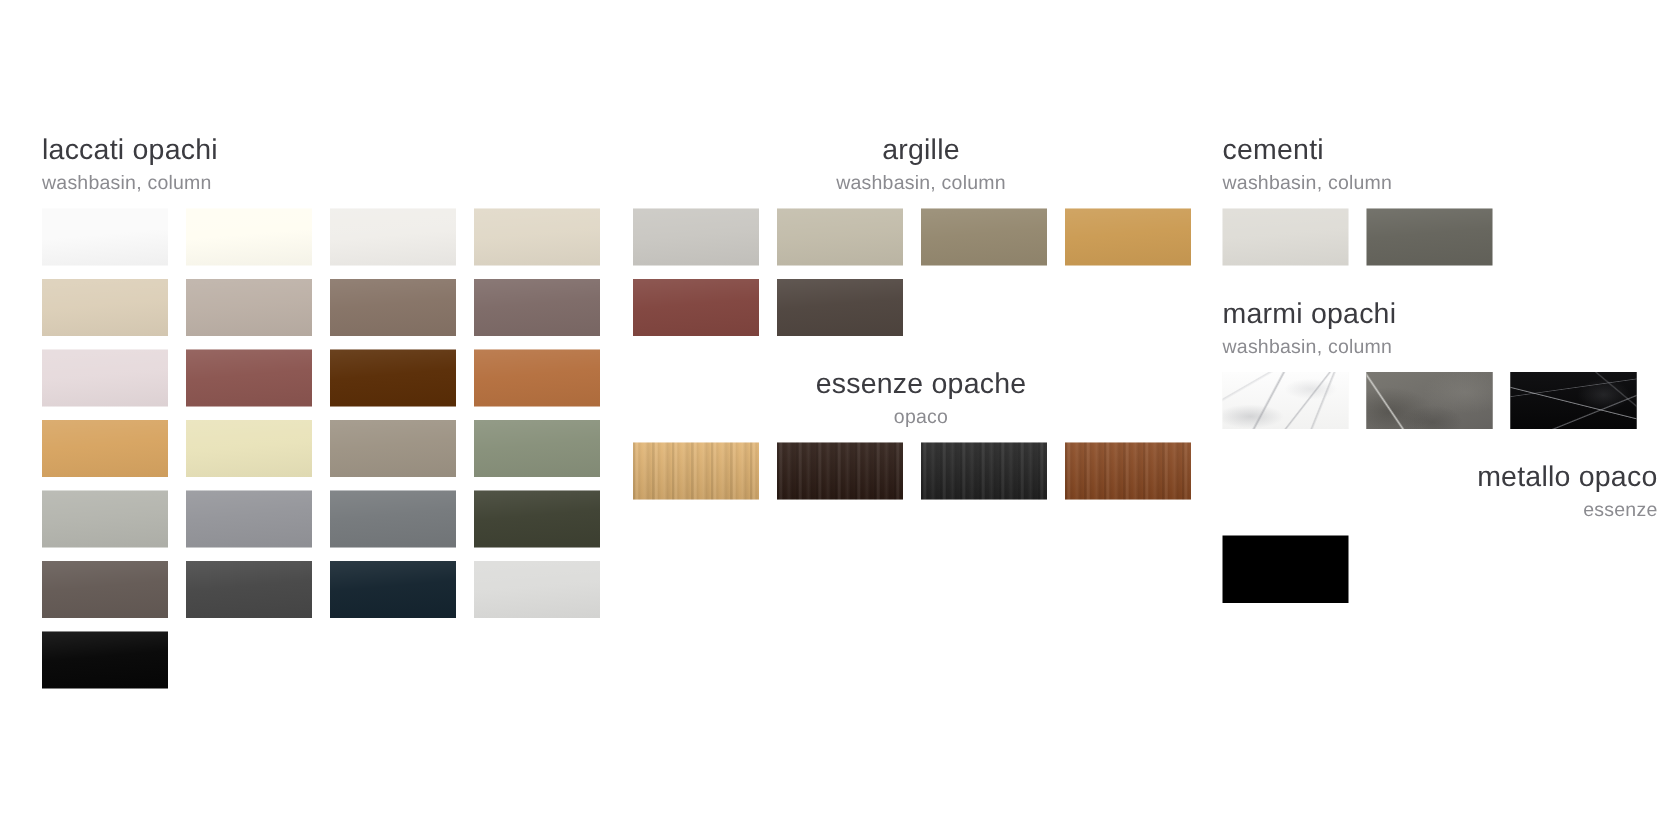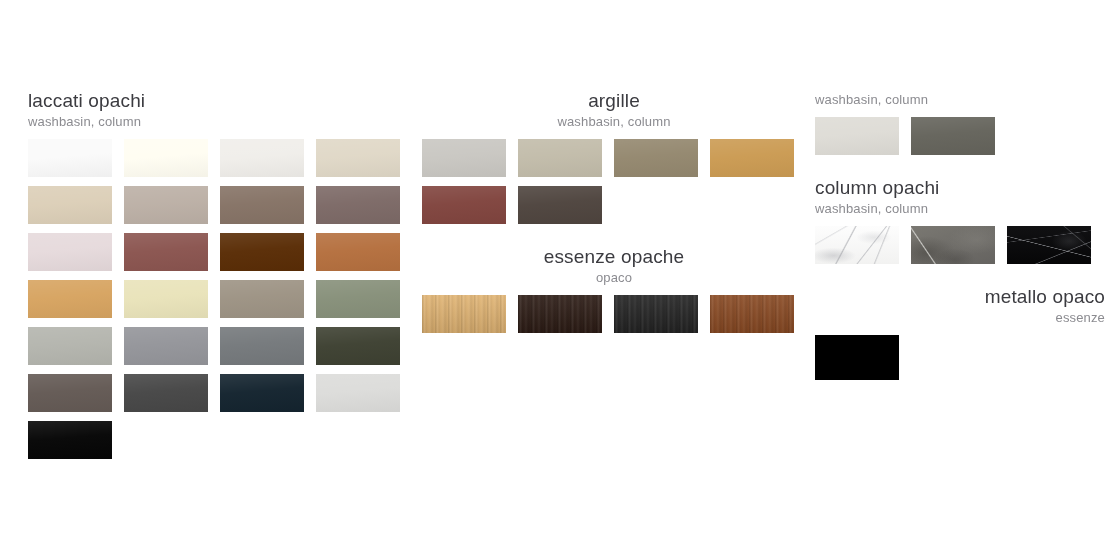--- a/index.html
+++ b/index.html
@@ -188,28 +188,29 @@
           <div class="swatch wood" title="rovere-naturale" style="background-color: rgb(225, 180, 115);"></div>
           <div class="swatch wood" title="rovere-moro" style="background-color: rgb(45, 28, 21);"></div>
           <div class="swatch wood" title="rovere-nero" style="background-color: rgb(36, 36, 36);"></div>
           <div class="swatch wood" title="noce-canaletto" style="background-color: rgb(138, 74, 35);"></div>
         </div>
       </div>
     </div>
 
   <div class="group" id="col-right" style="left:815px; top:90px; width:290px;">
       <div class="group-block" style="margin-bottom: 13px;">
+        <div class="group-title">cementi</div>
         <div class="group-sub">washbasin, column</div>
         <div class="swatch-grid grid-2">
           <div class="swatch solid" title="cemento-chiaro" style="background-color: rgb(222, 220, 214);"></div>
           <div class="swatch solid" title="cemento-scuro" style="background-color: rgb(101, 100, 92);"></div>
         </div>
       </div>
       <div class="group-block" style="margin-bottom: 13px;">
-        <div class="group-title">column opachi</div>
+        <div class="group-title">marmi opachi</div>
         <div class="group-sub">washbasin, column</div>
         <div class="swatch-grid grid-3">
           <div class="swatch marble-white" title="marmo-bianco-carrara" style="background-color: rgb(247, 247, 246);"></div>
           <div class="swatch marble-grey" title="marmo-grigio-pietra" style="background-color: rgb(111, 109, 104);"></div>
           <div class="swatch marble-black" title="marmo-nero-marquina" style="background-color: rgb(11, 11, 12);"></div>
         </div>
       </div>
       <div class="group-block" style="margin-bottom: 13px; text-align: right;">
         <div class="group-title">metallo opaco</div>
         <div class="group-sub">essenze</div>

